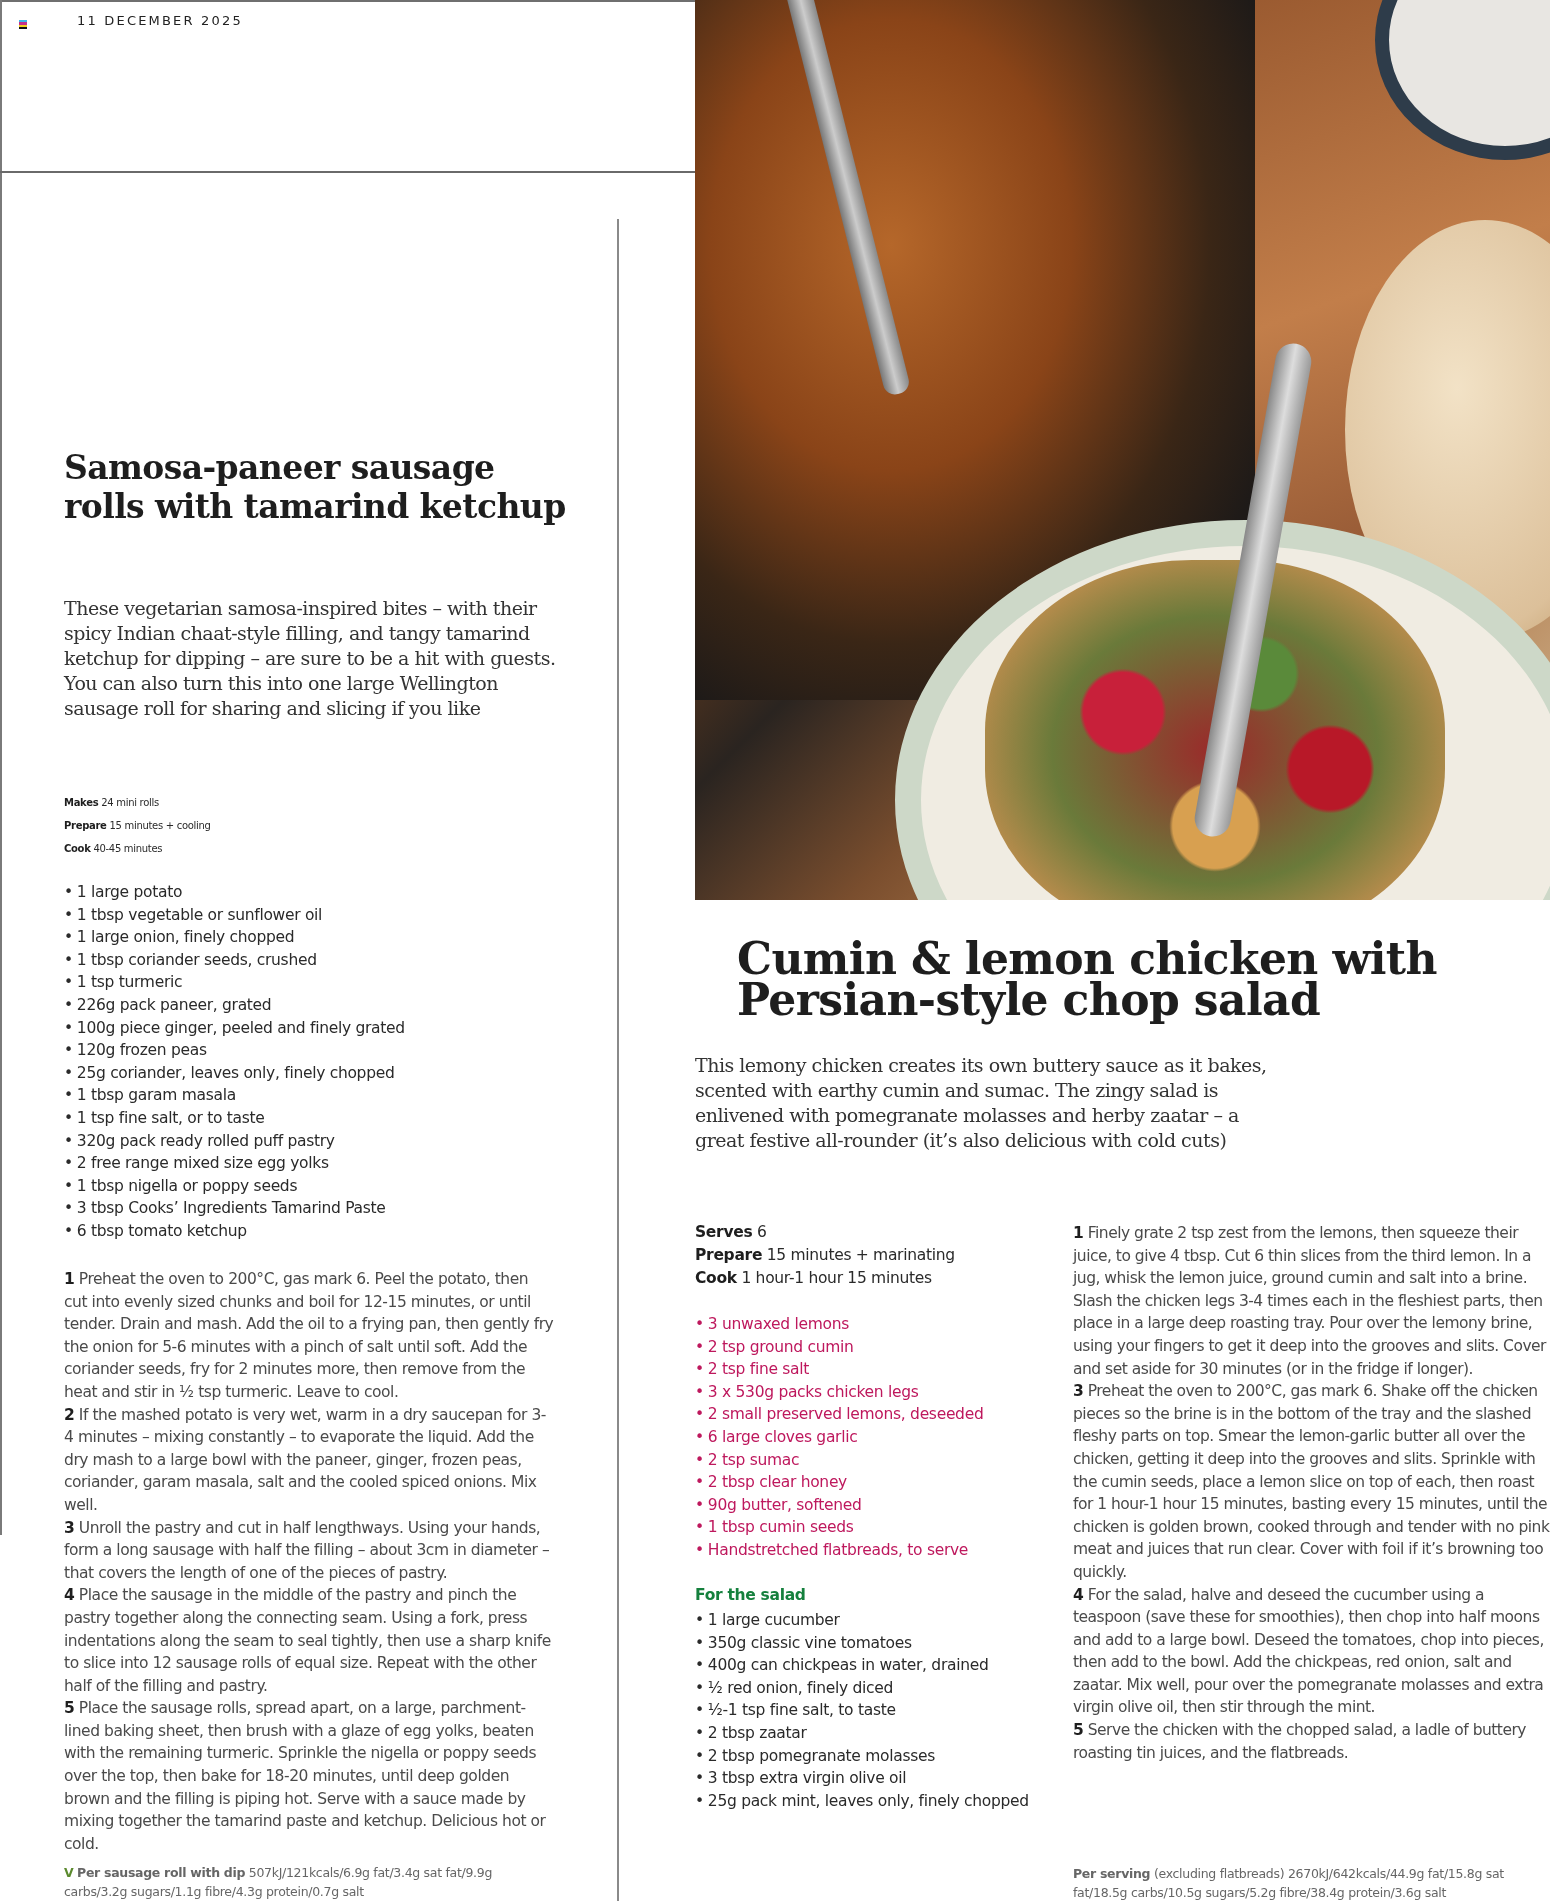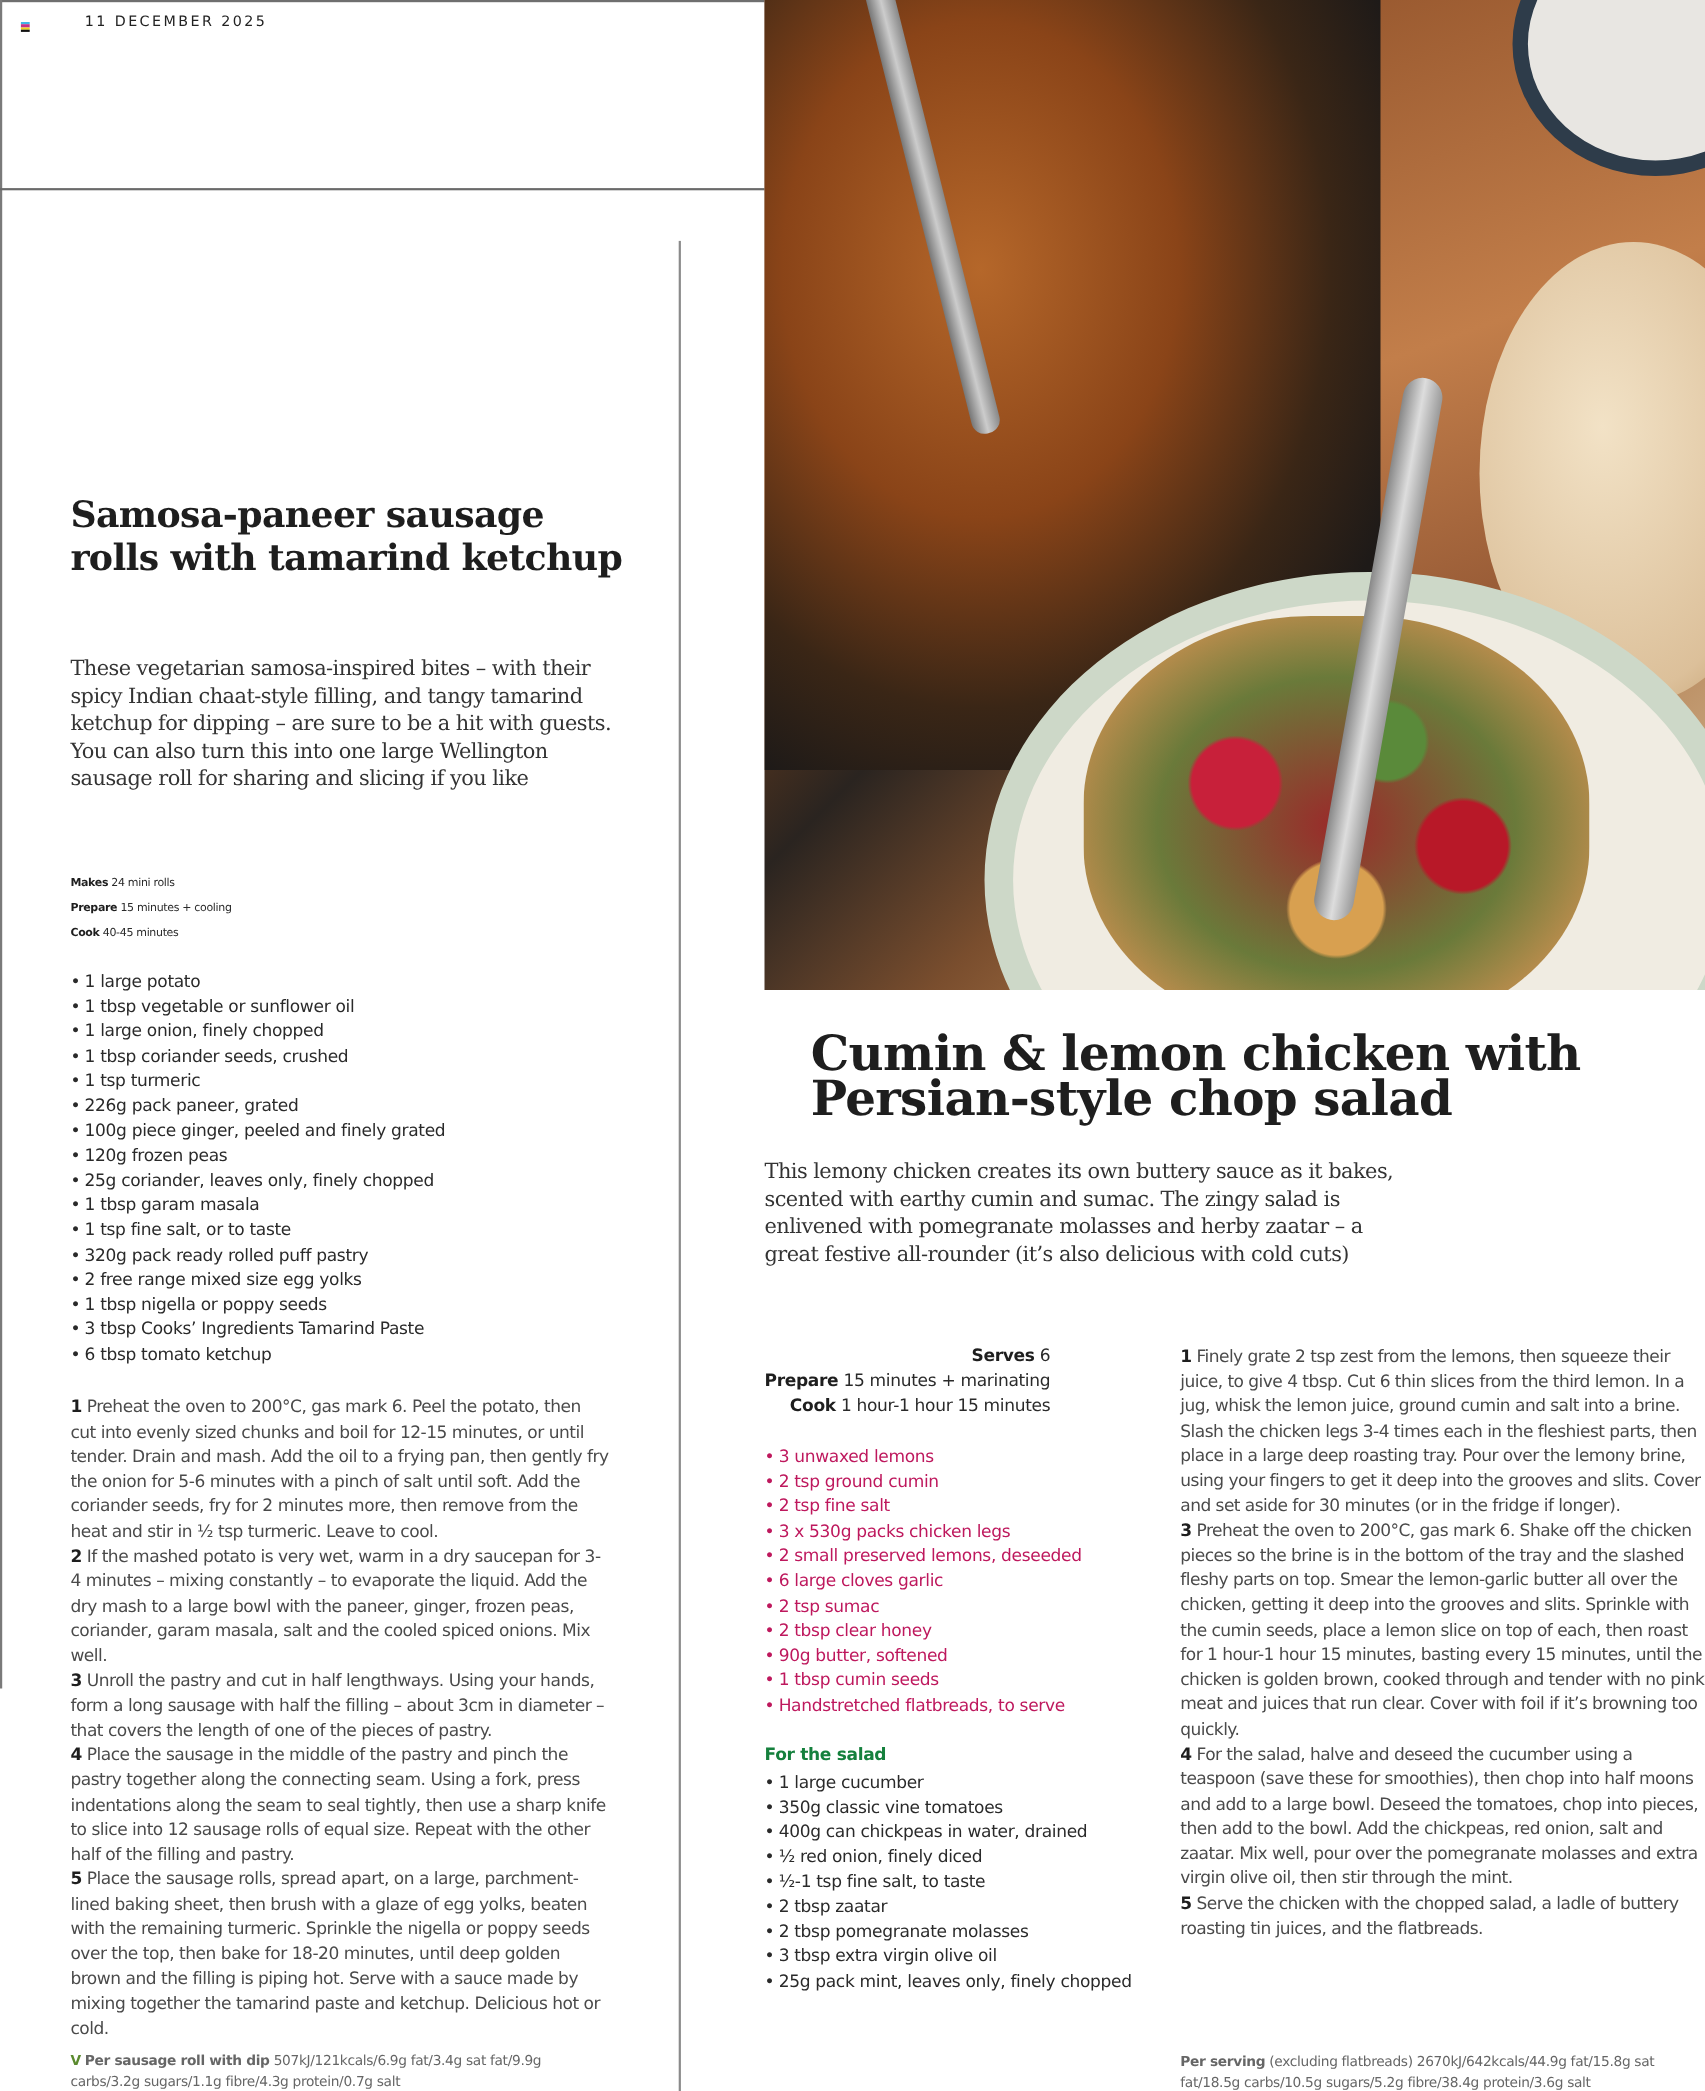--- a/index.html
+++ b/index.html
@@ -42,21 +42,21 @@
   .photo .flatbread { position: absolute; left: 650px; top: 220px; width: 280px; height: 420px; border-radius: 50%; background: radial-gradient(ellipse at 40% 40%, #f2e2c6, #dcc09a 70%, #b8905c); }
   .photo .salad-plate { position: absolute; left: 200px; top: 520px; width: 700px; height: 560px; border-radius: 50%; background: #f0ece2; border: 26px solid #cdd8c8; }
   .photo .salad { position: absolute; left: 290px; top: 560px; width: 460px; height: 380px; border-radius: 45%;
     background: radial-gradient(circle at 30% 40%, #c8203a 0 10%, transparent 11%), radial-gradient(circle at 60% 30%, #5a8a3a 0 9%, transparent 10%), radial-gradient(circle at 50% 70%, #d8a050 0 12%, transparent 13%), radial-gradient(circle at 75% 55%, #b81828 0 10%, transparent 11%), radial-gradient(ellipse at center, #9a2a2a 0%, #6a7a3a 50%, #c89050 80%); }
   .photo .spoon { position: absolute; left: 540px; top: 340px; width: 36px; height: 500px; background: linear-gradient(90deg, #888, #ddd, #999); border-radius: 18px; transform: rotate(10deg); }
   .photo .tongs { position: absolute; left: 140px; top: -20px; width: 26px; height: 420px; background: linear-gradient(90deg, #777, #ccc, #888); border-radius: 12px; transform: rotate(-14deg); }
 
   
   .r2-title { position: absolute; left: 695px; top: 938px; width: 760px; font-size: 44px; line-height: 41px; letter-spacing: -0.6px; margin-left: 42px; }
   .r2-intro { position: absolute; left: 695px; top: 1053px; width: 590px; font-size: 19px; line-height: 25px; letter-spacing: -0.5px; }
-  .r2-meta { position: absolute; left: 695px; top: 1221px; font-size: 15.5px; line-height: 23px; letter-spacing: -0.3px; color: #2a2a2a; text-align: right; }
+  .r2-meta { position: absolute; left: 695px; top: 1221px; font-size: 15.5px; line-height: 23px; letter-spacing: -0.3px; color: #2a2a2a; }
   .r2-meta b { color: #1e1e1e; }
   .r2-ingredients { position: absolute; left: 695px; top: 1313px; list-style: none; font-size: 15.5px; line-height: 22.6px; letter-spacing: -0.3px; color: #be185d; }
   .r2-ingredients li::before, .r2-salad li::before { content: "\2022"; margin-right: 4px; }
   .r2-salad-head { position: absolute; left: 695px; top: 1586px; font-size: 15.5px; font-weight: bold; color: #15803d; letter-spacing: -0.3px; }
   .r2-salad { position: absolute; left: 695px; top: 1609px; list-style: none; font-size: 15.5px; line-height: 22.6px; letter-spacing: -0.3px; color: #2a2a2a; }
   .r2-method { position: absolute; left: 1073px; top: 1222px; width: 477px; font-size: 15.5px; line-height: 22.6px; letter-spacing: -0.5px; color: #4a4a4a; }
   .r2-nutrition { position: absolute; left: 1073px; top: 1865px; width: 477px; font-size: 12.5px; line-height: 18.5px; letter-spacing: -0.3px; color: #666; }
 </style>
 </head>
 <body>

